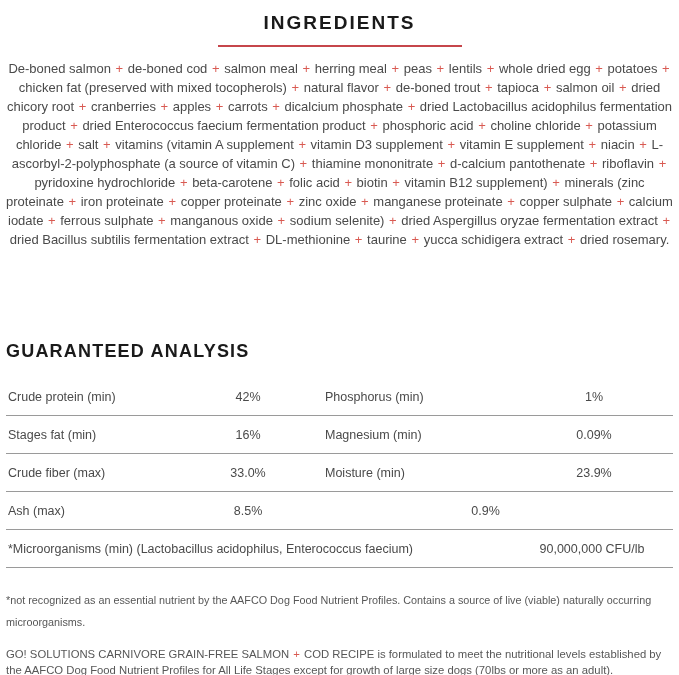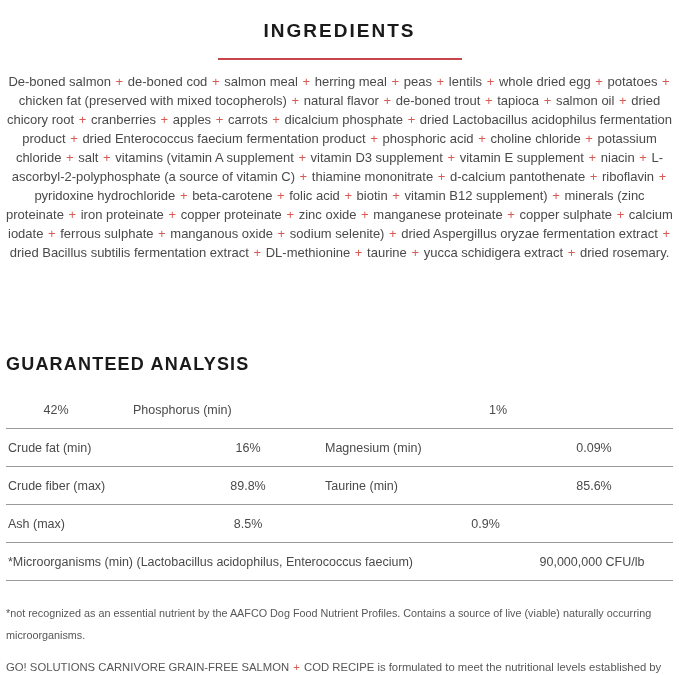--- a/index.html
+++ b/index.html
@@ -4,21 +4,21 @@
 <style>
   html, body { margin: 0; padding: 0; background: #ffffff; }
   body {
     width: 679px; height: 675px; overflow: hidden;
     font-family: "Liberation Sans", "DejaVu Sans", sans-serif;
     -webkit-font-smoothing: antialiased;
   }
   .page { padding: 4px 2px 0 2px; }
 
   .ing-title {
-    margin: 16px; text-align: center;
+    margin: 8px; text-align: center;
     font-size: 19px; font-weight: bold; letter-spacing: 2px;
     color: #1a1a1a;
   }
   .title-underline {
     width: 244px; height: 2px; margin: 11px auto 0 auto;
   }
 
   .ingredients {
     margin: 12px 2px 0 2px;
     font-size: 13px; line-height: 19px; color: #4a4a4a;
@@ -63,35 +63,36 @@
 
   <h1 class="ing-title">INGREDIENTS</h1>
   <div class="title-underline" style="background: rgb(198, 70, 75);"></div>
 
   <p class="ingredients" id="ingredients-paragraph"><span>De-boned salmon</span><span class="plus" style="color: rgb(217, 90, 82);"> + </span><span>de-boned cod</span><span class="plus" style="color: rgb(217, 90, 82);"> + </span><span>salmon meal</span><span class="plus" style="color: rgb(217, 90, 82);"> + </span><span>herring meal</span><span class="plus" style="color: rgb(217, 90, 82);"> + </span><span>peas</span><span class="plus" style="color: rgb(217, 90, 82);"> + </span><span>lentils</span><span class="plus" style="color: rgb(217, 90, 82);"> + </span><span>whole dried egg</span><span class="plus" style="color: rgb(217, 90, 82);"> + </span><span>potatoes</span><span class="plus" style="color: rgb(217, 90, 82);"> + </span><span>chicken fat (preserved with mixed tocopherols)</span><span class="plus" style="color: rgb(217, 90, 82);"> + </span><span>natural flavor</span><span class="plus" style="color: rgb(217, 90, 82);"> + </span><span>de-boned trout</span><span class="plus" style="color: rgb(217, 90, 82);"> + </span><span>tapioca</span><span class="plus" style="color: rgb(217, 90, 82);"> + </span><span>salmon oil</span><span class="plus" style="color: rgb(217, 90, 82);"> + </span><span>dried chicory root</span><span class="plus" style="color: rgb(217, 90, 82);"> + </span><span>cranberries</span><span class="plus" style="color: rgb(217, 90, 82);"> + </span><span>apples</span><span class="plus" style="color: rgb(217, 90, 82);"> + </span><span>carrots</span><span class="plus" style="color: rgb(217, 90, 82);"> + </span><span>dicalcium phosphate</span><span class="plus" style="color: rgb(217, 90, 82);"> + </span><span>dried Lactobacillus acidophilus fermentation product</span><span class="plus" style="color: rgb(217, 90, 82);"> + </span><span>dried Enterococcus faecium fermentation product</span><span class="plus" style="color: rgb(217, 90, 82);"> + </span><span>phosphoric acid</span><span class="plus" style="color: rgb(217, 90, 82);"> + </span><span>choline chloride</span><span class="plus" style="color: rgb(217, 90, 82);"> + </span><span>potassium chloride</span><span class="plus" style="color: rgb(217, 90, 82);"> + </span><span>salt</span><span class="plus" style="color: rgb(217, 90, 82);"> + </span><span>vitamins (vitamin A supplement</span><span class="plus" style="color: rgb(217, 90, 82);"> + </span><span>vitamin D3 supplement</span><span class="plus" style="color: rgb(217, 90, 82);"> + </span><span>vitamin E supplement</span><span class="plus" style="color: rgb(217, 90, 82);"> + </span><span>niacin</span><span class="plus" style="color: rgb(217, 90, 82);"> + </span><span>L-ascorbyl-2-polyphosphate (a source of vitamin C)</span><span class="plus" style="color: rgb(217, 90, 82);"> + </span><span>thiamine mononitrate</span><span class="plus" style="color: rgb(217, 90, 82);"> + </span><span>d-calcium pantothenate</span><span class="plus" style="color: rgb(217, 90, 82);"> + </span><span>riboflavin</span><span class="plus" style="color: rgb(217, 90, 82);"> + </span><span>pyridoxine hydrochloride</span><span class="plus" style="color: rgb(217, 90, 82);"> + </span><span>beta-carotene</span><span class="plus" style="color: rgb(217, 90, 82);"> + </span><span>folic acid</span><span class="plus" style="color: rgb(217, 90, 82);"> + </span><span>biotin</span><span class="plus" style="color: rgb(217, 90, 82);"> + </span><span>vitamin B12 supplement)</span><span class="plus" style="color: rgb(217, 90, 82);"> + </span><span>minerals (zinc proteinate</span><span class="plus" style="color: rgb(217, 90, 82);"> + </span><span>iron proteinate</span><span class="plus" style="color: rgb(217, 90, 82);"> + </span><span>copper proteinate</span><span class="plus" style="color: rgb(217, 90, 82);"> + </span><span>zinc oxide</span><span class="plus" style="color: rgb(217, 90, 82);"> + </span><span>manganese proteinate</span><span class="plus" style="color: rgb(217, 90, 82);"> + </span><span>copper sulphate</span><span class="plus" style="color: rgb(217, 90, 82);"> + </span><span>calcium iodate</span><span class="plus" style="color: rgb(217, 90, 82);"> + </span><span>ferrous sulphate</span><span class="plus" style="color: rgb(217, 90, 82);"> + </span><span>manganous oxide</span><span class="plus" style="color: rgb(217, 90, 82);"> + </span><span>sodium selenite)</span><span class="plus" style="color: rgb(217, 90, 82);"> + </span><span>dried Aspergillus oryzae fermentation extract</span><span class="plus" style="color: rgb(217, 90, 82);"> + </span><span>dried Bacillus subtilis fermentation extract</span><span class="plus" style="color: rgb(217, 90, 82);"> + </span><span>DL-methionine</span><span class="plus" style="color: rgb(217, 90, 82);"> + </span><span>taurine</span><span class="plus" style="color: rgb(217, 90, 82);"> + </span><span>yucca schidigera extract</span><span class="plus" style="color: rgb(217, 90, 82);"> + </span><span>dried rosemary.</span></p>
 
   <h2 class="ga-title">GUARANTEED ANALYSIS</h2>
 
   <div class="ga-table" id="ga-table">
       <div class="ga-row">
+        <div class="c1">Crude protein (min)</div>
         <div class="c2">42%</div>
         <div class="c3">Phosphorus (min)</div>
         <div class="c4">1%</div>
       </div>
       <div class="ga-row">
-        <div class="c1">Crude fat (min)</div>
+        <div class="c1">Stages fat (min)</div>
         <div class="c2">16%</div>
         <div class="c3">Magnesium (min)</div>
         <div class="c4">0.09%</div>
       </div>
       <div class="ga-row">
         <div class="c1">Crude fiber (max)</div>
-        <div class="c2">89.8%</div>
-        <div class="c3">Taurine (min)</div>
-        <div class="c4">85.6%</div>
+        <div class="c2">33.0%</div>
+        <div class="c3">Moisture (min)</div>
+        <div class="c4">23.9%</div>
       </div>
       <div class="ga-row">
         <div class="c1">Ash (max)</div>
         <div class="c2">8.5%</div>
         <div class="c4">0.9%</div>
       </div>
       <div class="ga-row">
         <div class="cfull">*Microorganisms (min) (Lactobacillus acidophilus, Enterococcus faecium)</div>
         <div class="cval">90,000,000 CFU/lb</div>
       </div>

